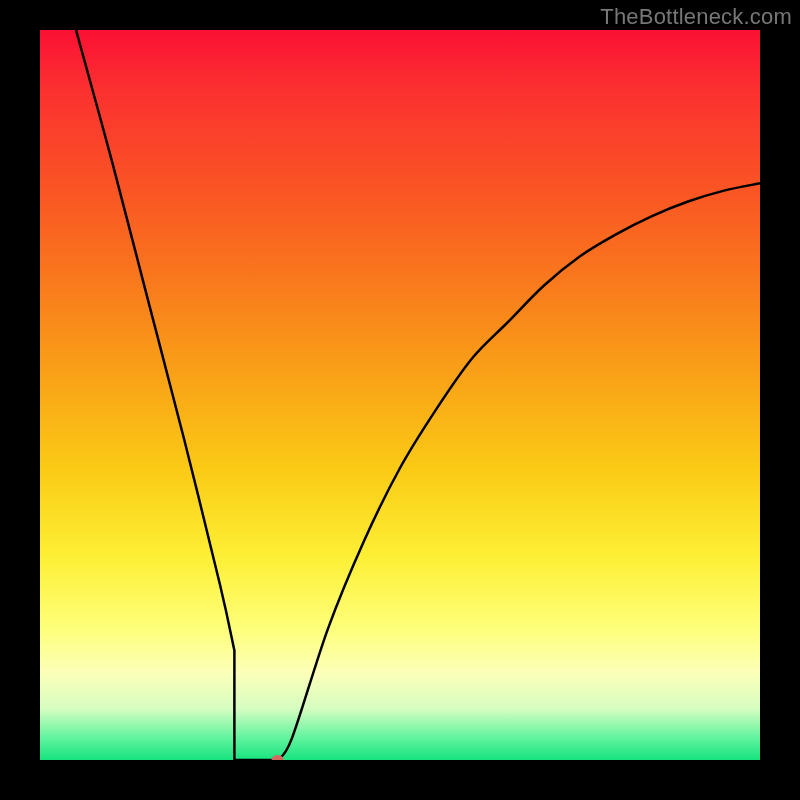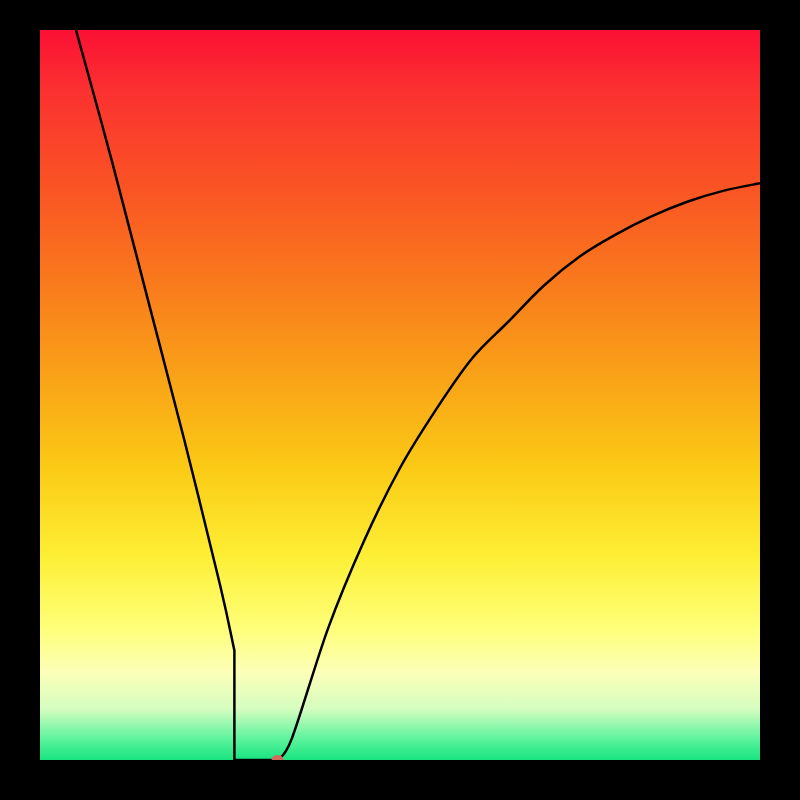--- a/index.html
+++ b/index.html
@@ -54,20 +54,21 @@
     font-size: 22px;
     font-weight: 500;
     letter-spacing: 0.2px;
     user-select: none;
   }
 </style>
 </head>
 <body>
 
 <div class="frame">
+  <div class="watermark">TheBottleneck.com</div>
 
   <div class="plot">
     <svg id="plot-svg" width="720" height="730" viewBox="0 0 720 730">
         <path d="M 36 0 C 42 21.900000000000016, 60 86.38333333333341, 72 131.4000000000001 C 84 176.41666666666677, 96 223.8666666666667, 108 270.1 C 120 316.33333333333337, 132 361.35, 144 408.8 C 156 456.25, 171.6 519.5166666666667, 180 554.8 C 188.4 590.0833333333333, 192 609.55, 194.4 620.5 L 194.4 730 L 237.60000000000002 730  C 240 726.35, 243.59999999999997 730, 251.99999999999997 708.1 C 260.4 686.2, 276 631.45, 288 598.6 C 300 565.75, 312 537.7666666666667, 324 511 C 336 484.23333333333335, 348 459.9, 360 438 C 372 416.1, 384.00000000000006 397.85, 396.00000000000006 379.6 C 408.00000000000006 361.35, 420 343.09999999999997, 432 328.49999999999994 C 444 313.8999999999999, 456 304.16666666666663, 468 292 C 480 279.83333333333337, 491.99999999999994 266.45, 503.99999999999994 255.5 C 516 244.55, 528 234.8166666666667, 540 226.3 C 552 217.78333333333333, 564 211.09166666666664, 576 204.39999999999998 C 588 197.70833333333331, 600 191.62499999999997, 612 186.14999999999998 C 624 180.67499999999998, 636 175.80833333333328, 648 171.54999999999995 C 660 167.29166666666663, 672 163.64166666666668, 684 160.60000000000002 C 696 157.55833333333337, 714 154.51666666666662, 720 153.29999999999995" fill="none" stroke="#000000" stroke-width="2.5"></path>
         <ellipse cx="237.60000000000002" cy="730" rx="6" ry="5" fill="#d46a5f"></ellipse>
       </svg>
   </div>
 </div>
 
 </body></html>

